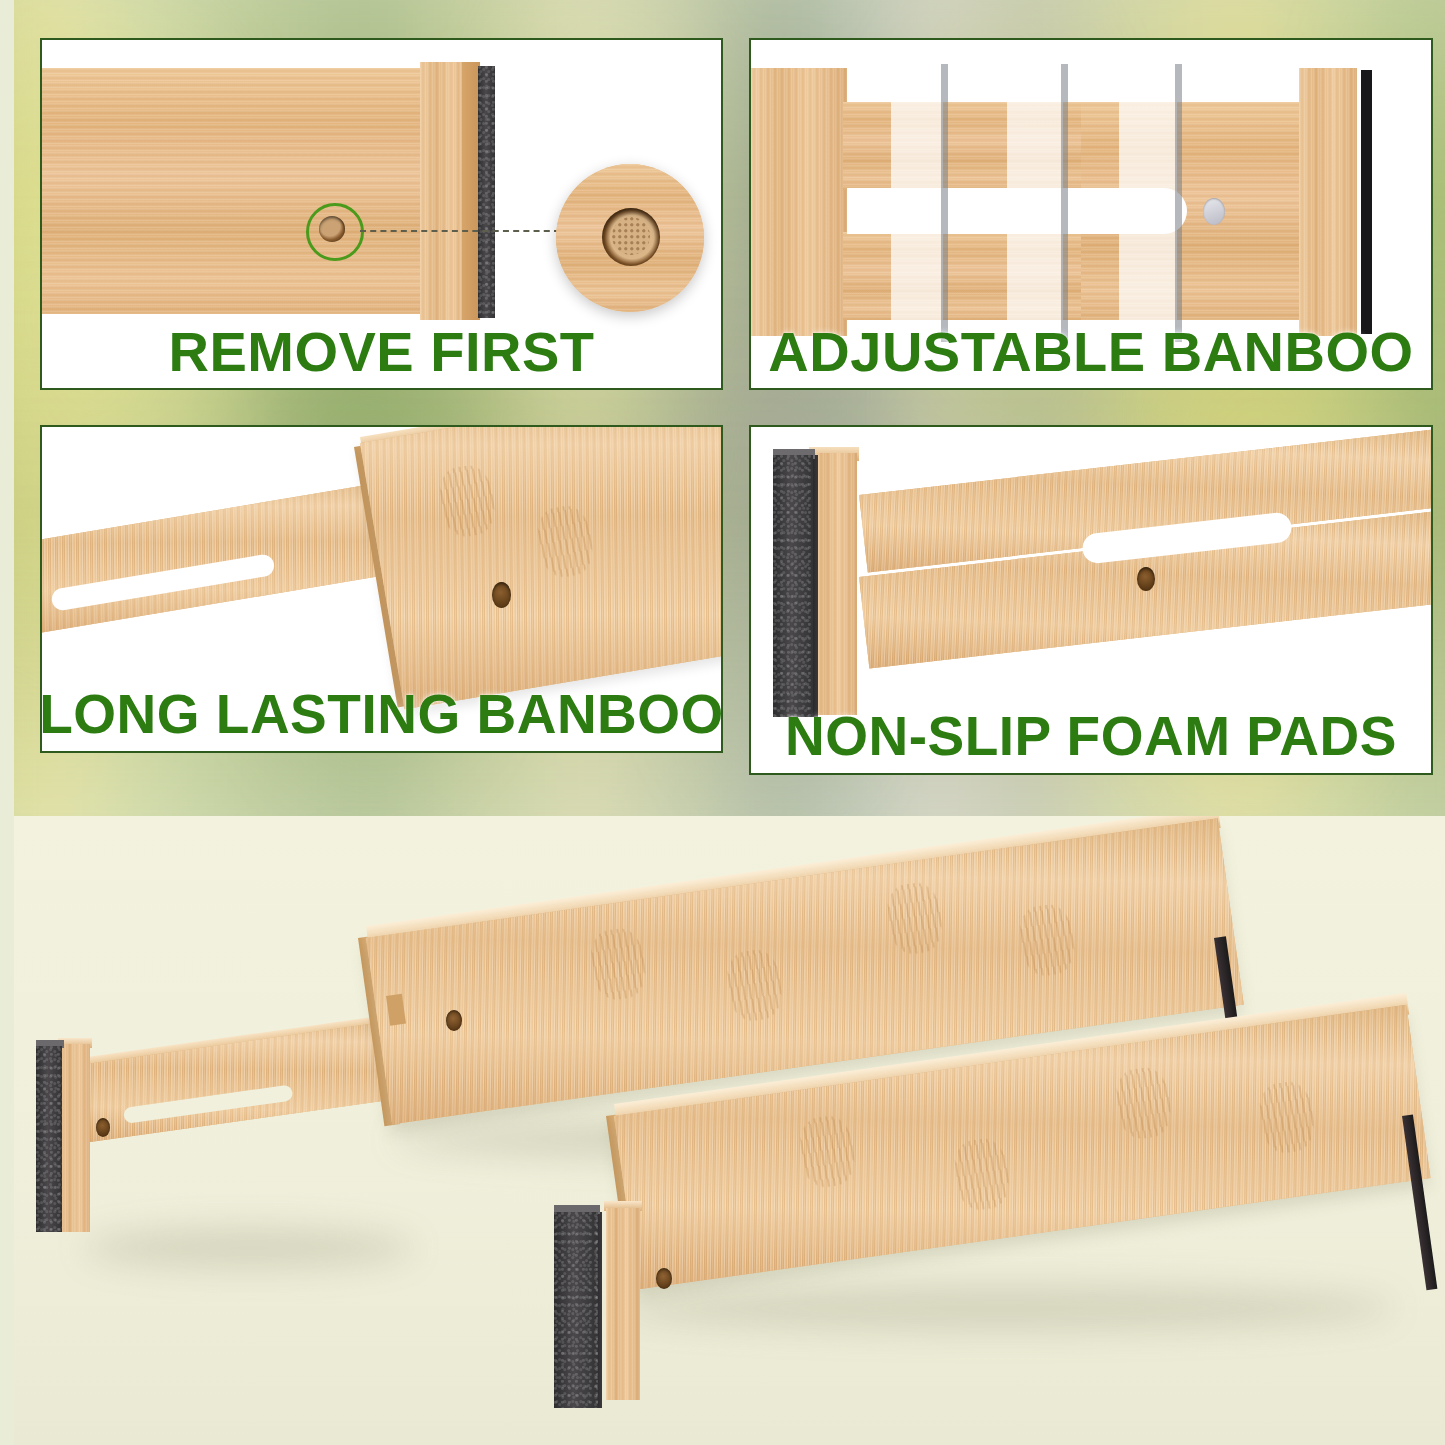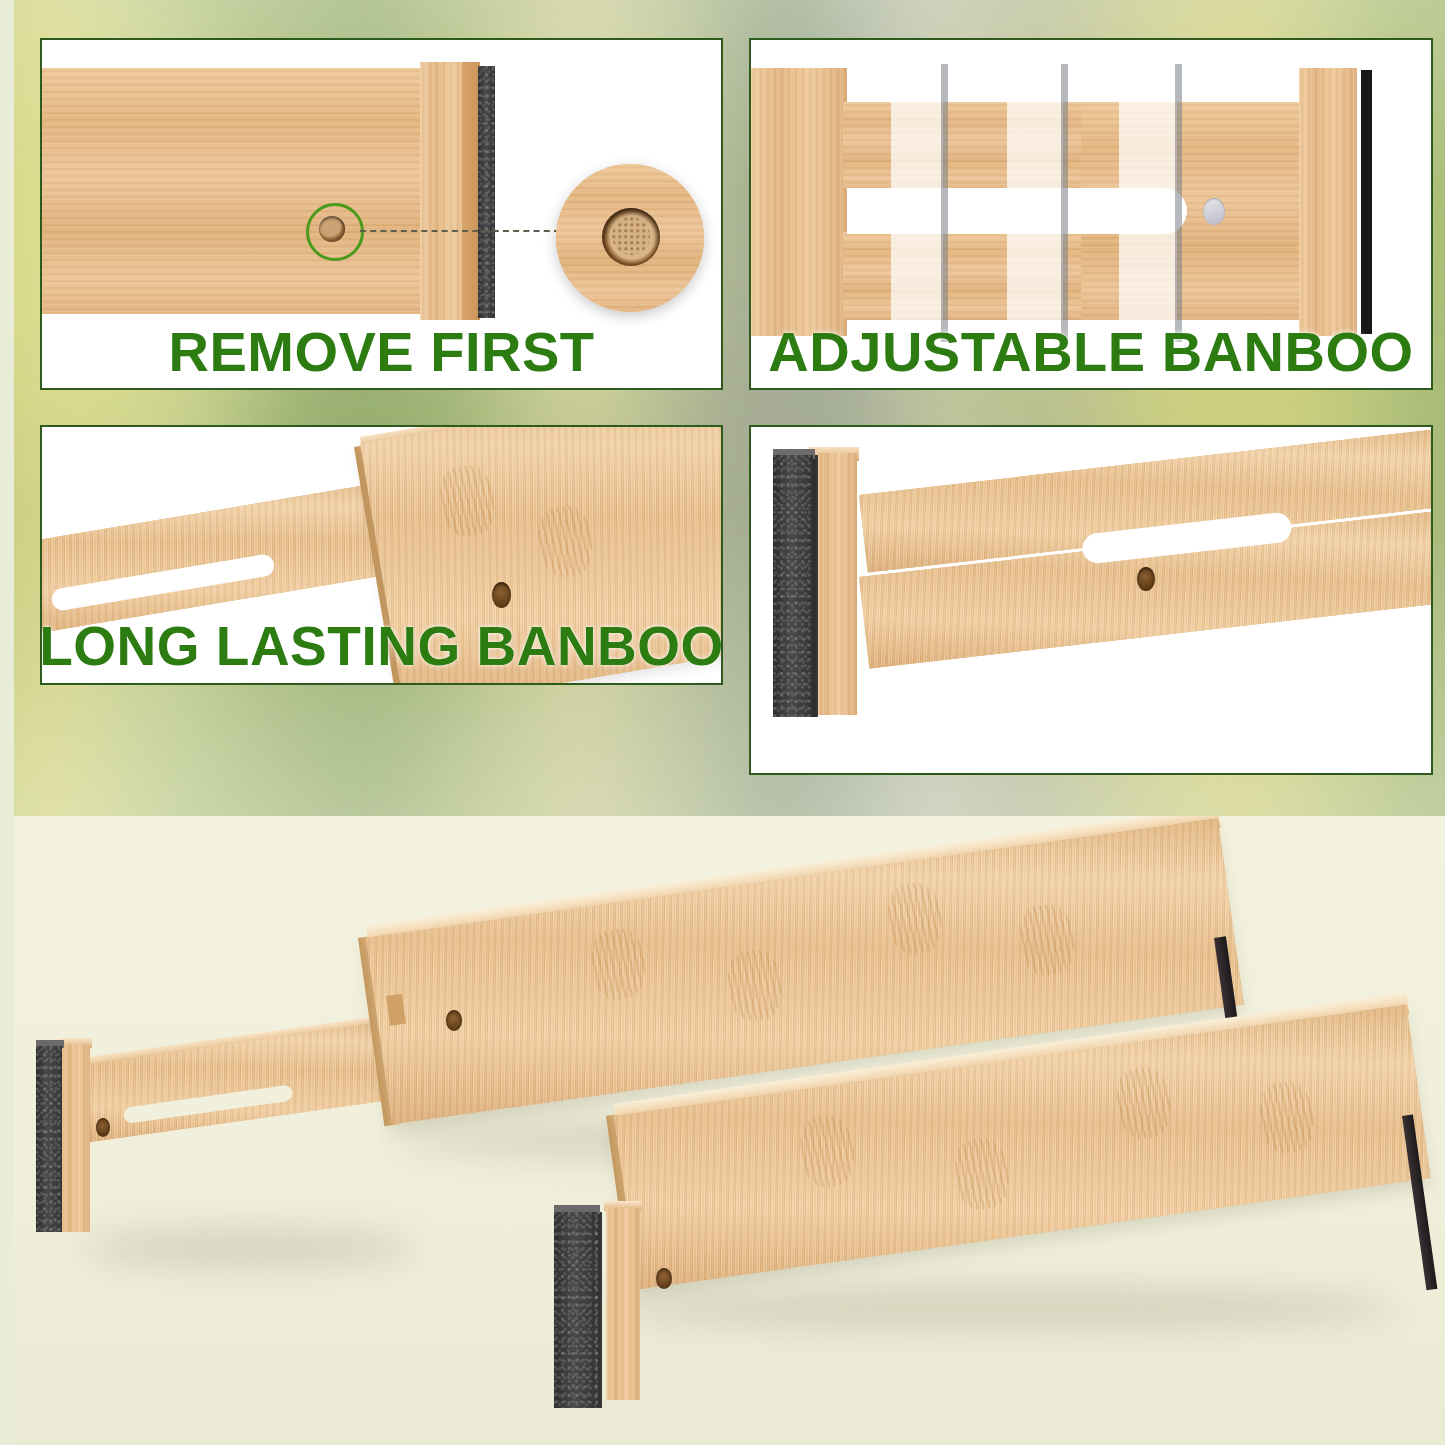--- a/index.html
+++ b/index.html
@@ -42,21 +42,21 @@
     filter:blur(14px);
   }
 
   
   .panel{
     position:absolute;background:#fff;border:2px solid #2f5a1e;
     overflow:hidden;box-sizing:border-box;
   }
   .p-tl{left:26px; top:38px;  width:683px; height:352px;}
   .p-tr{left:735px;top:38px;  width:684px; height:352px;}
-  .p-bl{left:26px; top:425px; width:683px; height:260px;}
+  .p-bl{left:26px; top:425px; width:683px; height:328px;}
   .p-br{left:735px;top:425px; width:684px; height:350px;}
 
   .panel .art{position:absolute;left:0;top:0;right:0;bottom:0;}
 
   .caption{
     position:absolute;left:0;right:0;bottom:0;height:74px;
     display:flex;align-items:center;justify-content:center;
     color:#2c7c12;font-weight:bold;letter-spacing:.5px;
     white-space:nowrap;z-index:8;
     text-shadow:0 0 2px rgba(255,255,255,.9),0 0 6px rgba(255,255,255,.75);
@@ -367,20 +367,21 @@
       <div class="br-rail1 bamboo-d"></div>
       <div class="br-rail2 bamboo-d"></div>
       <div class="br-slot"></div>
       <div class="br-hole"></div>
       <div class="br-captop"></div>
       <div class="br-cap bamboo-v"></div>
       <div class="br-foamside"></div>
       <div class="br-foamtop"></div>
       <div class="br-foam foam"></div>
     </div>
+    <div class="caption cap-br">NON-SLIP FOAM PADS</div>
   </div>
 
   <div class="hero">
 
     <div class="h-shadow" style="left:70px;top:412px;width:330px;height:40px;"></div>
     <div class="h-shadow" style="left:380px;top:300px;width:820px;height:46px;"></div>
     <div class="h-shadow" style="left:600px;top:470px;width:780px;height:44px;"></div>
 
     <div>
       <div class="h1-armtop"></div>

